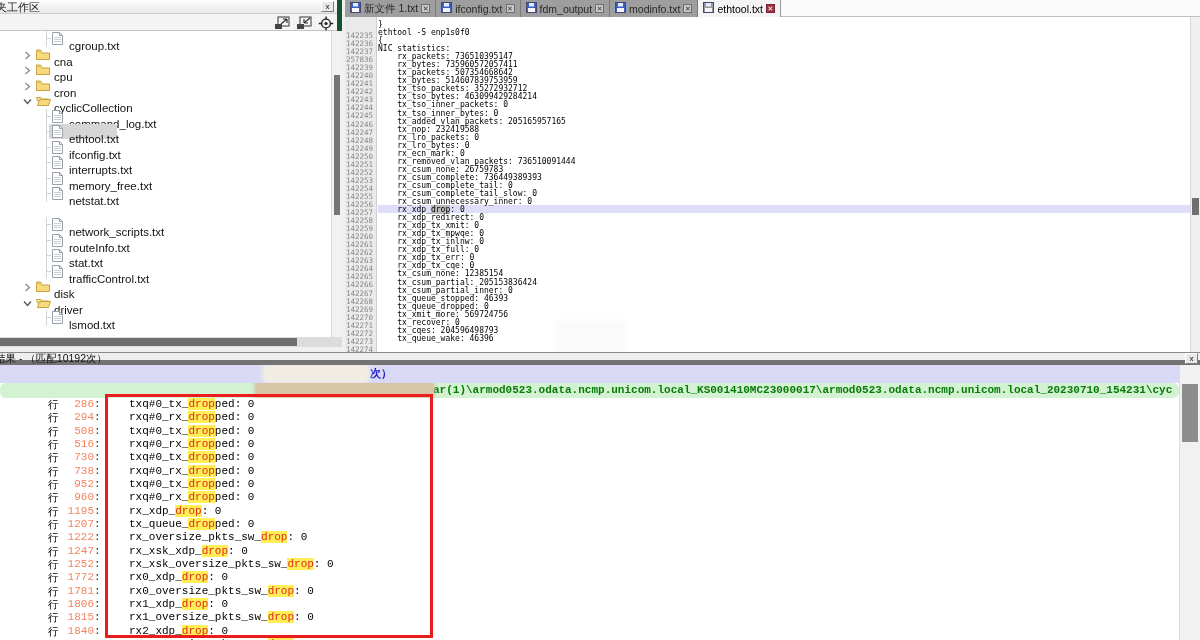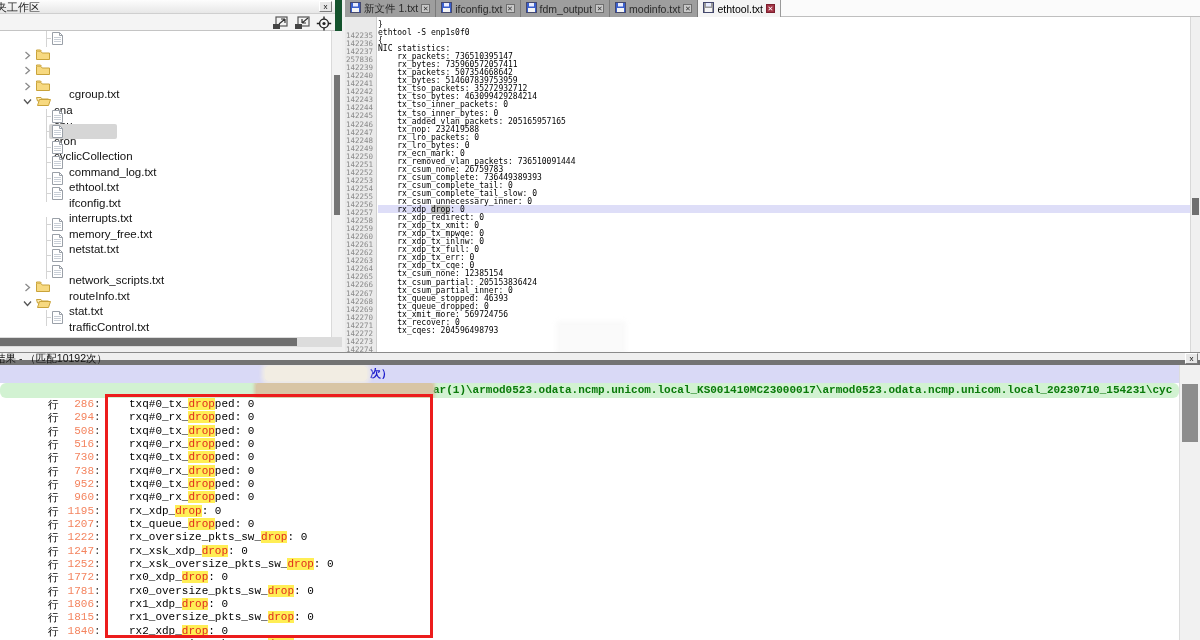--- a/index.html
+++ b/index.html
@@ -2,36 +2,36 @@
 <html><head>
 <meta charset="utf-8">
 <style>
   * { box-sizing: border-box; }
   html,body { margin:0; padding:0; }
   body { width:1200px; height:640px; position:relative; overflow:hidden;
          background:#f0f0f0; font-family:"Liberation Sans",sans-serif; }
 
   
   #workspace { position:absolute; left:0; top:0; width:342px; height:347px; background:#fff;
-               border-right:7px solid #14532d; }
+               border-right:5px solid #14532d; }
   .ws-titlebar { position:absolute; top:0; left:0; right:0; height:14px;
                  background:linear-gradient(#fdfdfd,#e7e7e7); border-bottom:1px solid #cfcfcf; }
   .ws-title { position:absolute; left:-4px; top:0; font-size:11px; line-height:14px; color:#222; white-space:nowrap; }
   .ws-close { position:absolute; right:3px; top:1px; width:13px; height:11px; background:#e8e8e8;
               border:1px solid; border-color:#fff #7d7d7d #7d7d7d #fff; font-size:8px; line-height:9px;
               text-align:center; color:#111; cursor:default; }
   .ws-toolbar { position:absolute; top:14px; left:0; right:0; height:17px; background:#f4f4f4;
                 border-bottom:1px solid #c4c4c4; }
   .tb-icon { position:absolute; top:2px; width:17px; height:14px; }
   .ws-tree { position:absolute; top:31px; left:0; width:331px; height:306px; background:#fff; overflow:hidden; }
   .tree-row { position:relative; height:15.5px; display:flex; align-items:center; font-size:11.5px; color:#111; white-space:nowrap; }
   .tree-row .chev { position:absolute; left:23px; top:3px; width:9px; height:9px; }
   .tree-row .fold-ic { position:absolute; left:36px; top:2px; }
   .tree-row .file-ic { position:absolute; left:52px; top:1px; }
-  .tree-row .lbl { position:absolute; left:67px; top:1px; line-height:13px; padding:16px 2px;margin-top:40px; }
+  .tree-row .lbl { position:absolute; left:67px; top:1px; line-height:13px; padding:8px 2px; }
   .tree-row .lbl.folder-lbl { left:52px; }
   .tree-row.selected .sel-bg { position:absolute; left:49px; top:0; width:68px; height:15px; background:#d6d6d6; border-radius:2px; }
   .conn-v { position:absolute; left:46px; top:0; height:15.5px; width:1px; background:#d4d4d4; }
   .conn-h { position:absolute; left:46px; top:7px; height:1px; width:5px; background:#d4d4d4; }
   .ws-vscroll { position:absolute; left:331px; top:31px; width:11px; height:306px; background:#f2f2f2; border-left:1px solid #dadada; }
   .ws-vthumb { position:absolute; left:2px; top:44px; width:6px; height:140px; background:#757575; }
   .ws-hscroll { position:absolute; left:0; top:337px; width:342px; height:10px; background:#dcdcdc; }
   .ws-hthumb { position:absolute; left:0; top:1px; width:297px; height:8px; background:#6f6f6f; }
 
   
@@ -436,20 +436,21 @@
       <div class="ed-line">    rx_xdp_tx_err: 0</div>
       <div class="ed-line">    rx_xdp_tx_cqe: 0</div>
       <div class="ed-line">    tx_csum_none: 12385154</div>
       <div class="ed-line">    tx_csum_partial: 205153836424</div>
       <div class="ed-line">    tx_csum_partial_inner: 0</div>
       <div class="ed-line">    tx_queue_stopped: 46393</div>
       <div class="ed-line">    tx_queue_dropped: 0</div>
       <div class="ed-line">    tx_xmit_more: 569724756</div>
       <div class="ed-line">    tx_recover: 0</div>
       <div class="ed-line">    tx_cqes: 204596498793</div>
+      <div class="ed-line">    tx_queue_wake: 46396</div>
     </div>
   <div class="ed-vscroll">
       <div class="ed-vthumb"></div>
     </div>
 </div>
 <div class="blur-editor"></div>
 
 <div id="results">
   <div class="res-title">
     <span class="res-title-text">结果 - （匹配10192次）</span>

